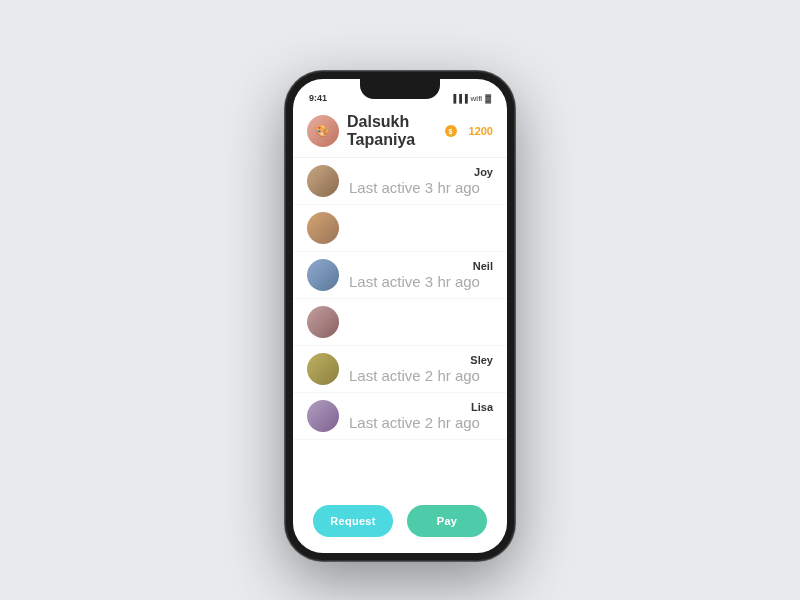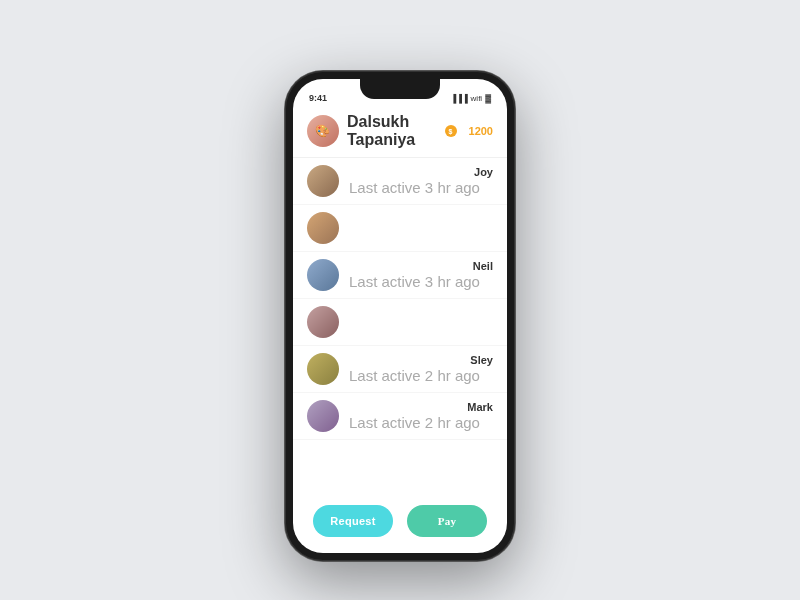--- a/index.html
+++ b/index.html
@@ -199,21 +199,20 @@
       flex: 1;
       padding: 10px;
       background: #4ecba8;
       border: none;
       border-radius: 20px;
       color: #fff;
       font-size: 11px;
       font-weight: 600;
       cursor: pointer;
       letter-spacing: 0.3px;
-      font-family: Liberation Serif, serif;
     }
 
     
     .av-joy { background: linear-gradient(135deg, #c9a882, #8a6a50); }
     .av-mark { background: linear-gradient(135deg, #d4a574, #9b7456); }
     .av-neil { background: linear-gradient(135deg, #8faacc, #5a7799); }
     .av-alexa { background: linear-gradient(135deg, #c4a0a0, #8a6060); }
     .av-herry { background: linear-gradient(135deg, #d4a882, #a07858); }
     .av-sley { background: linear-gradient(135deg, #c0b060, #8a8040); }
     .av-lisa { background: linear-gradient(135deg, #b0a0c0, #806090); }
@@ -270,21 +269,21 @@
         <div class="contact-item">
           <div class="contact-avatar av-sley"></div>
           <div class="contact-info">
             <div class="contact-name">Sley</div>
             <div class="contact-status">Last active 2 hr ago</div>
           </div>
         </div>
         <div class="contact-item">
           <div class="contact-avatar av-lisa"></div>
           <div class="contact-info">
-            <div class="contact-name">Mark</div>
+            <div class="contact-name">Lisa</div>
             <div class="contact-status">Last active 2 hr ago</div>
           </div>
         </div>
       </div>
 
     <div class="action-buttons">
       <button class="btn-request">Request</button>
       <button class="btn-pay">Pay</button>
     </div>
   </div>

